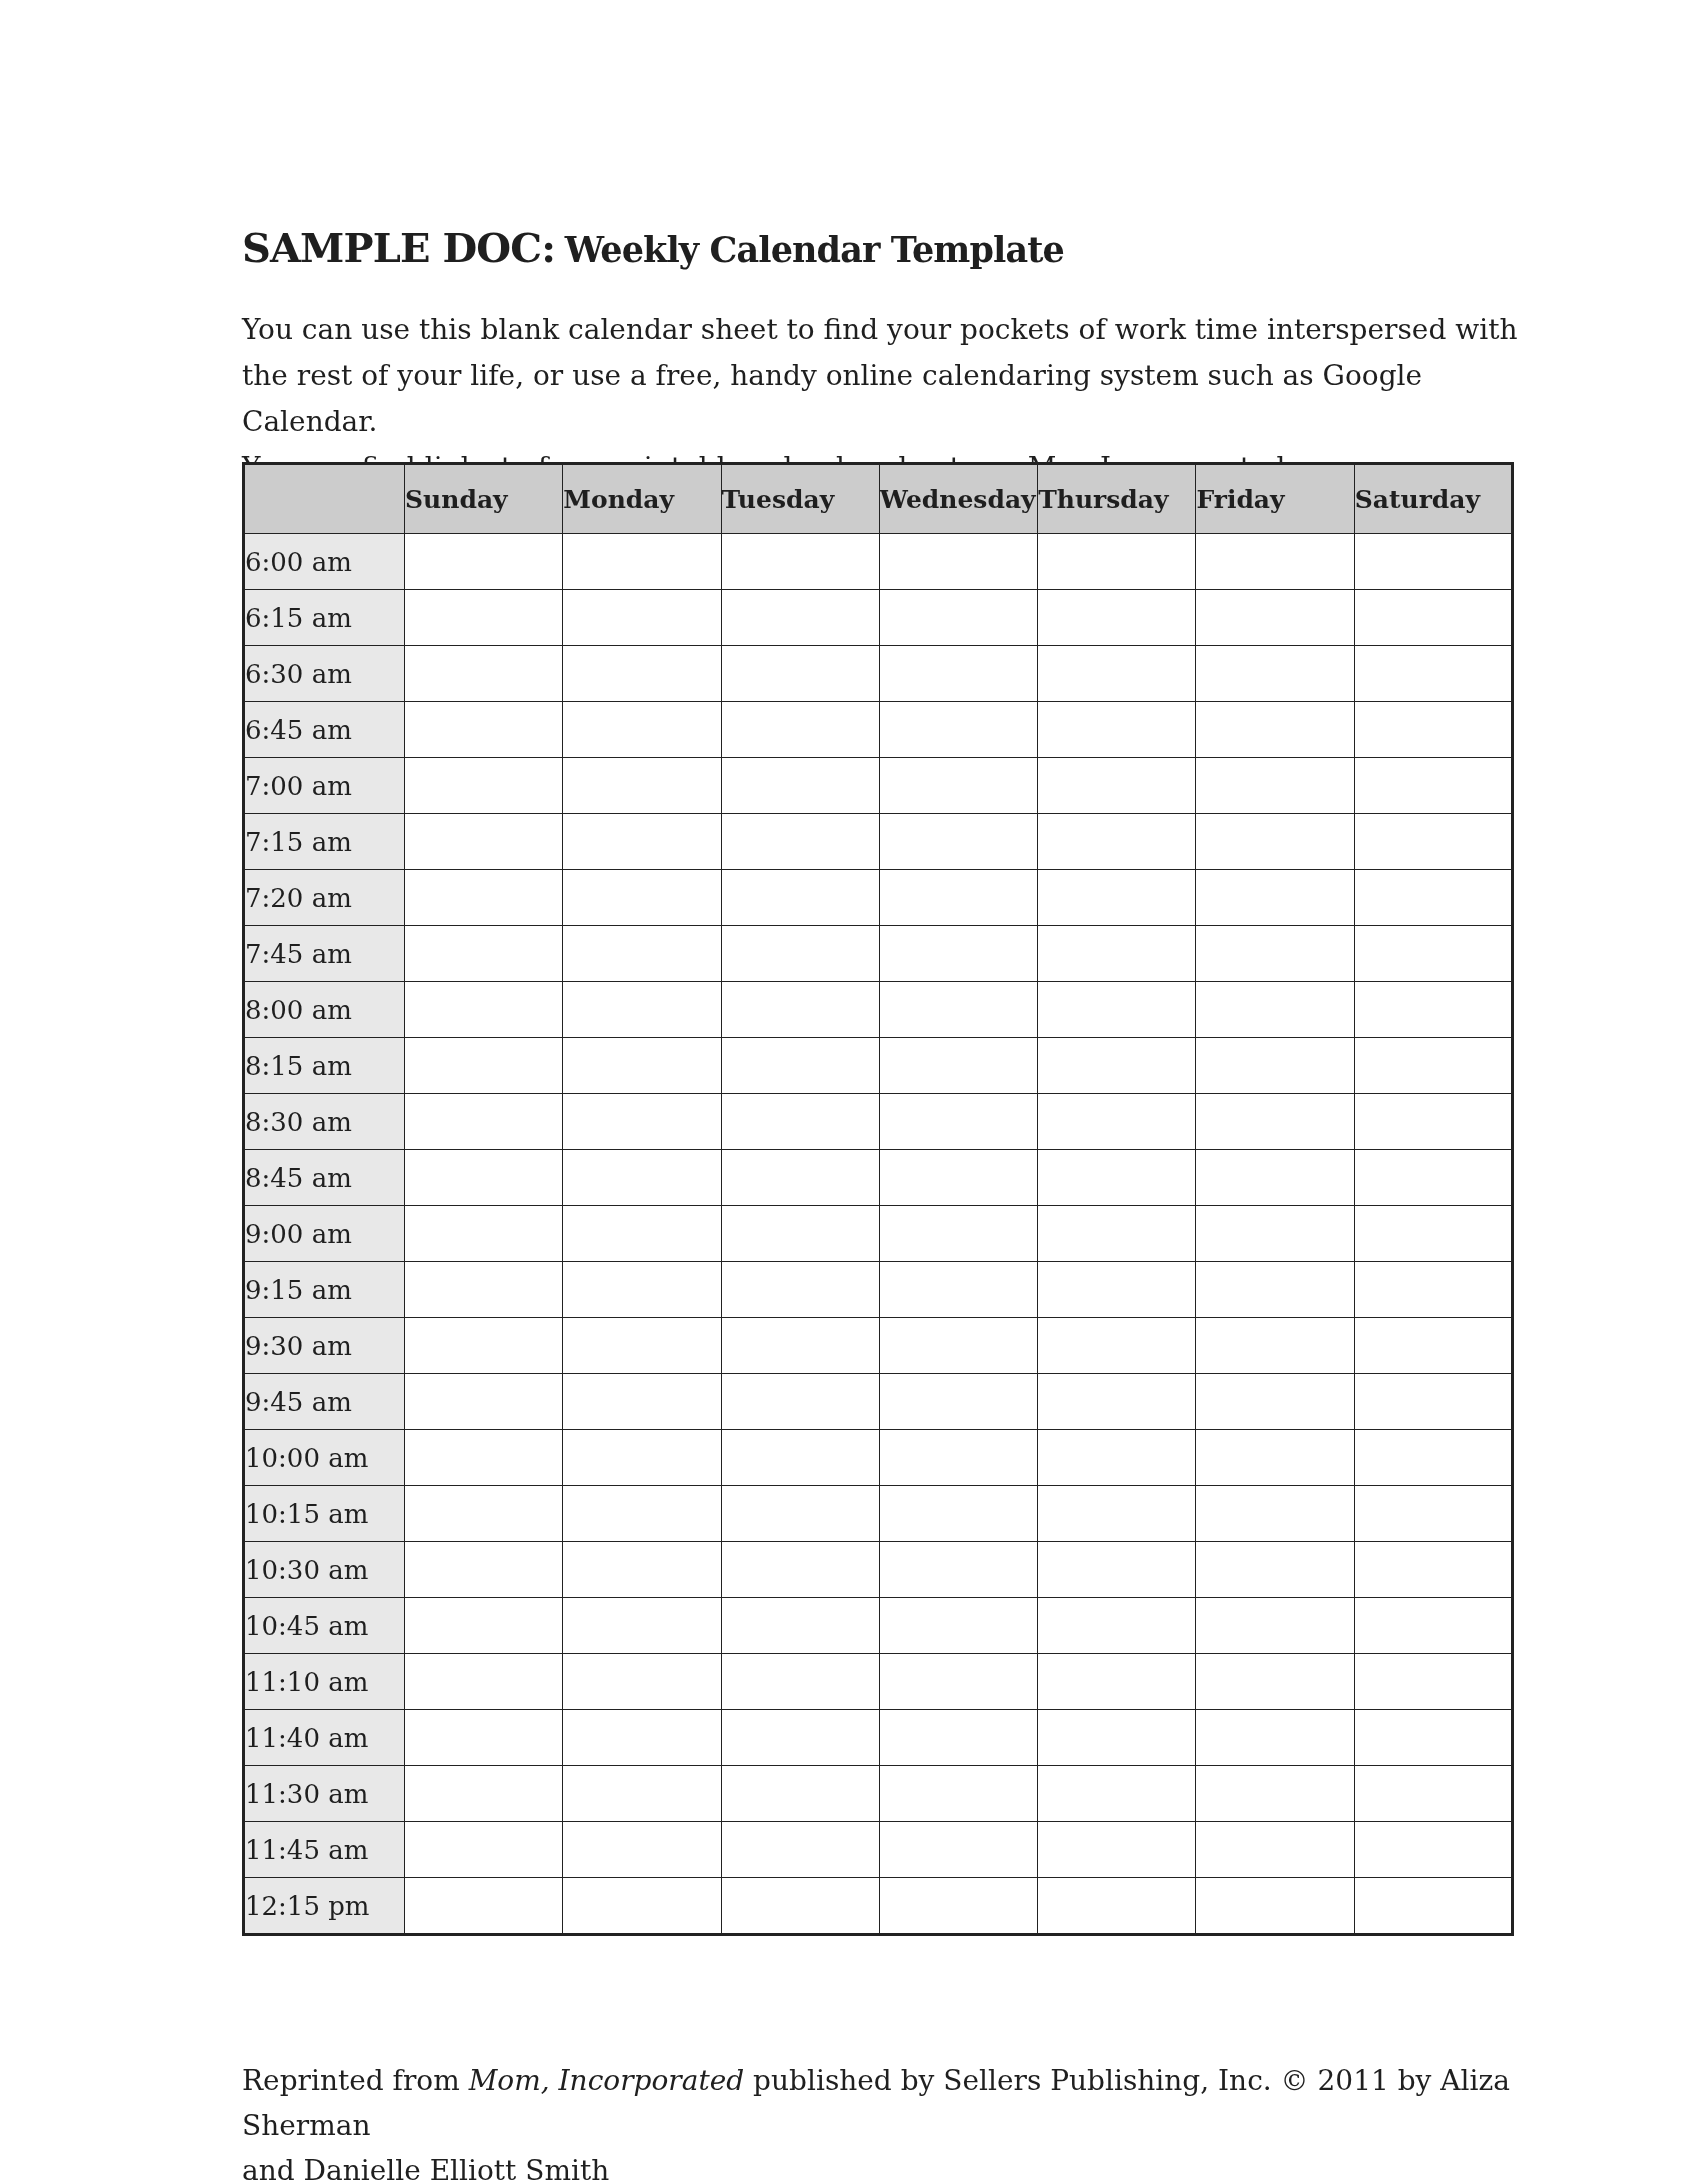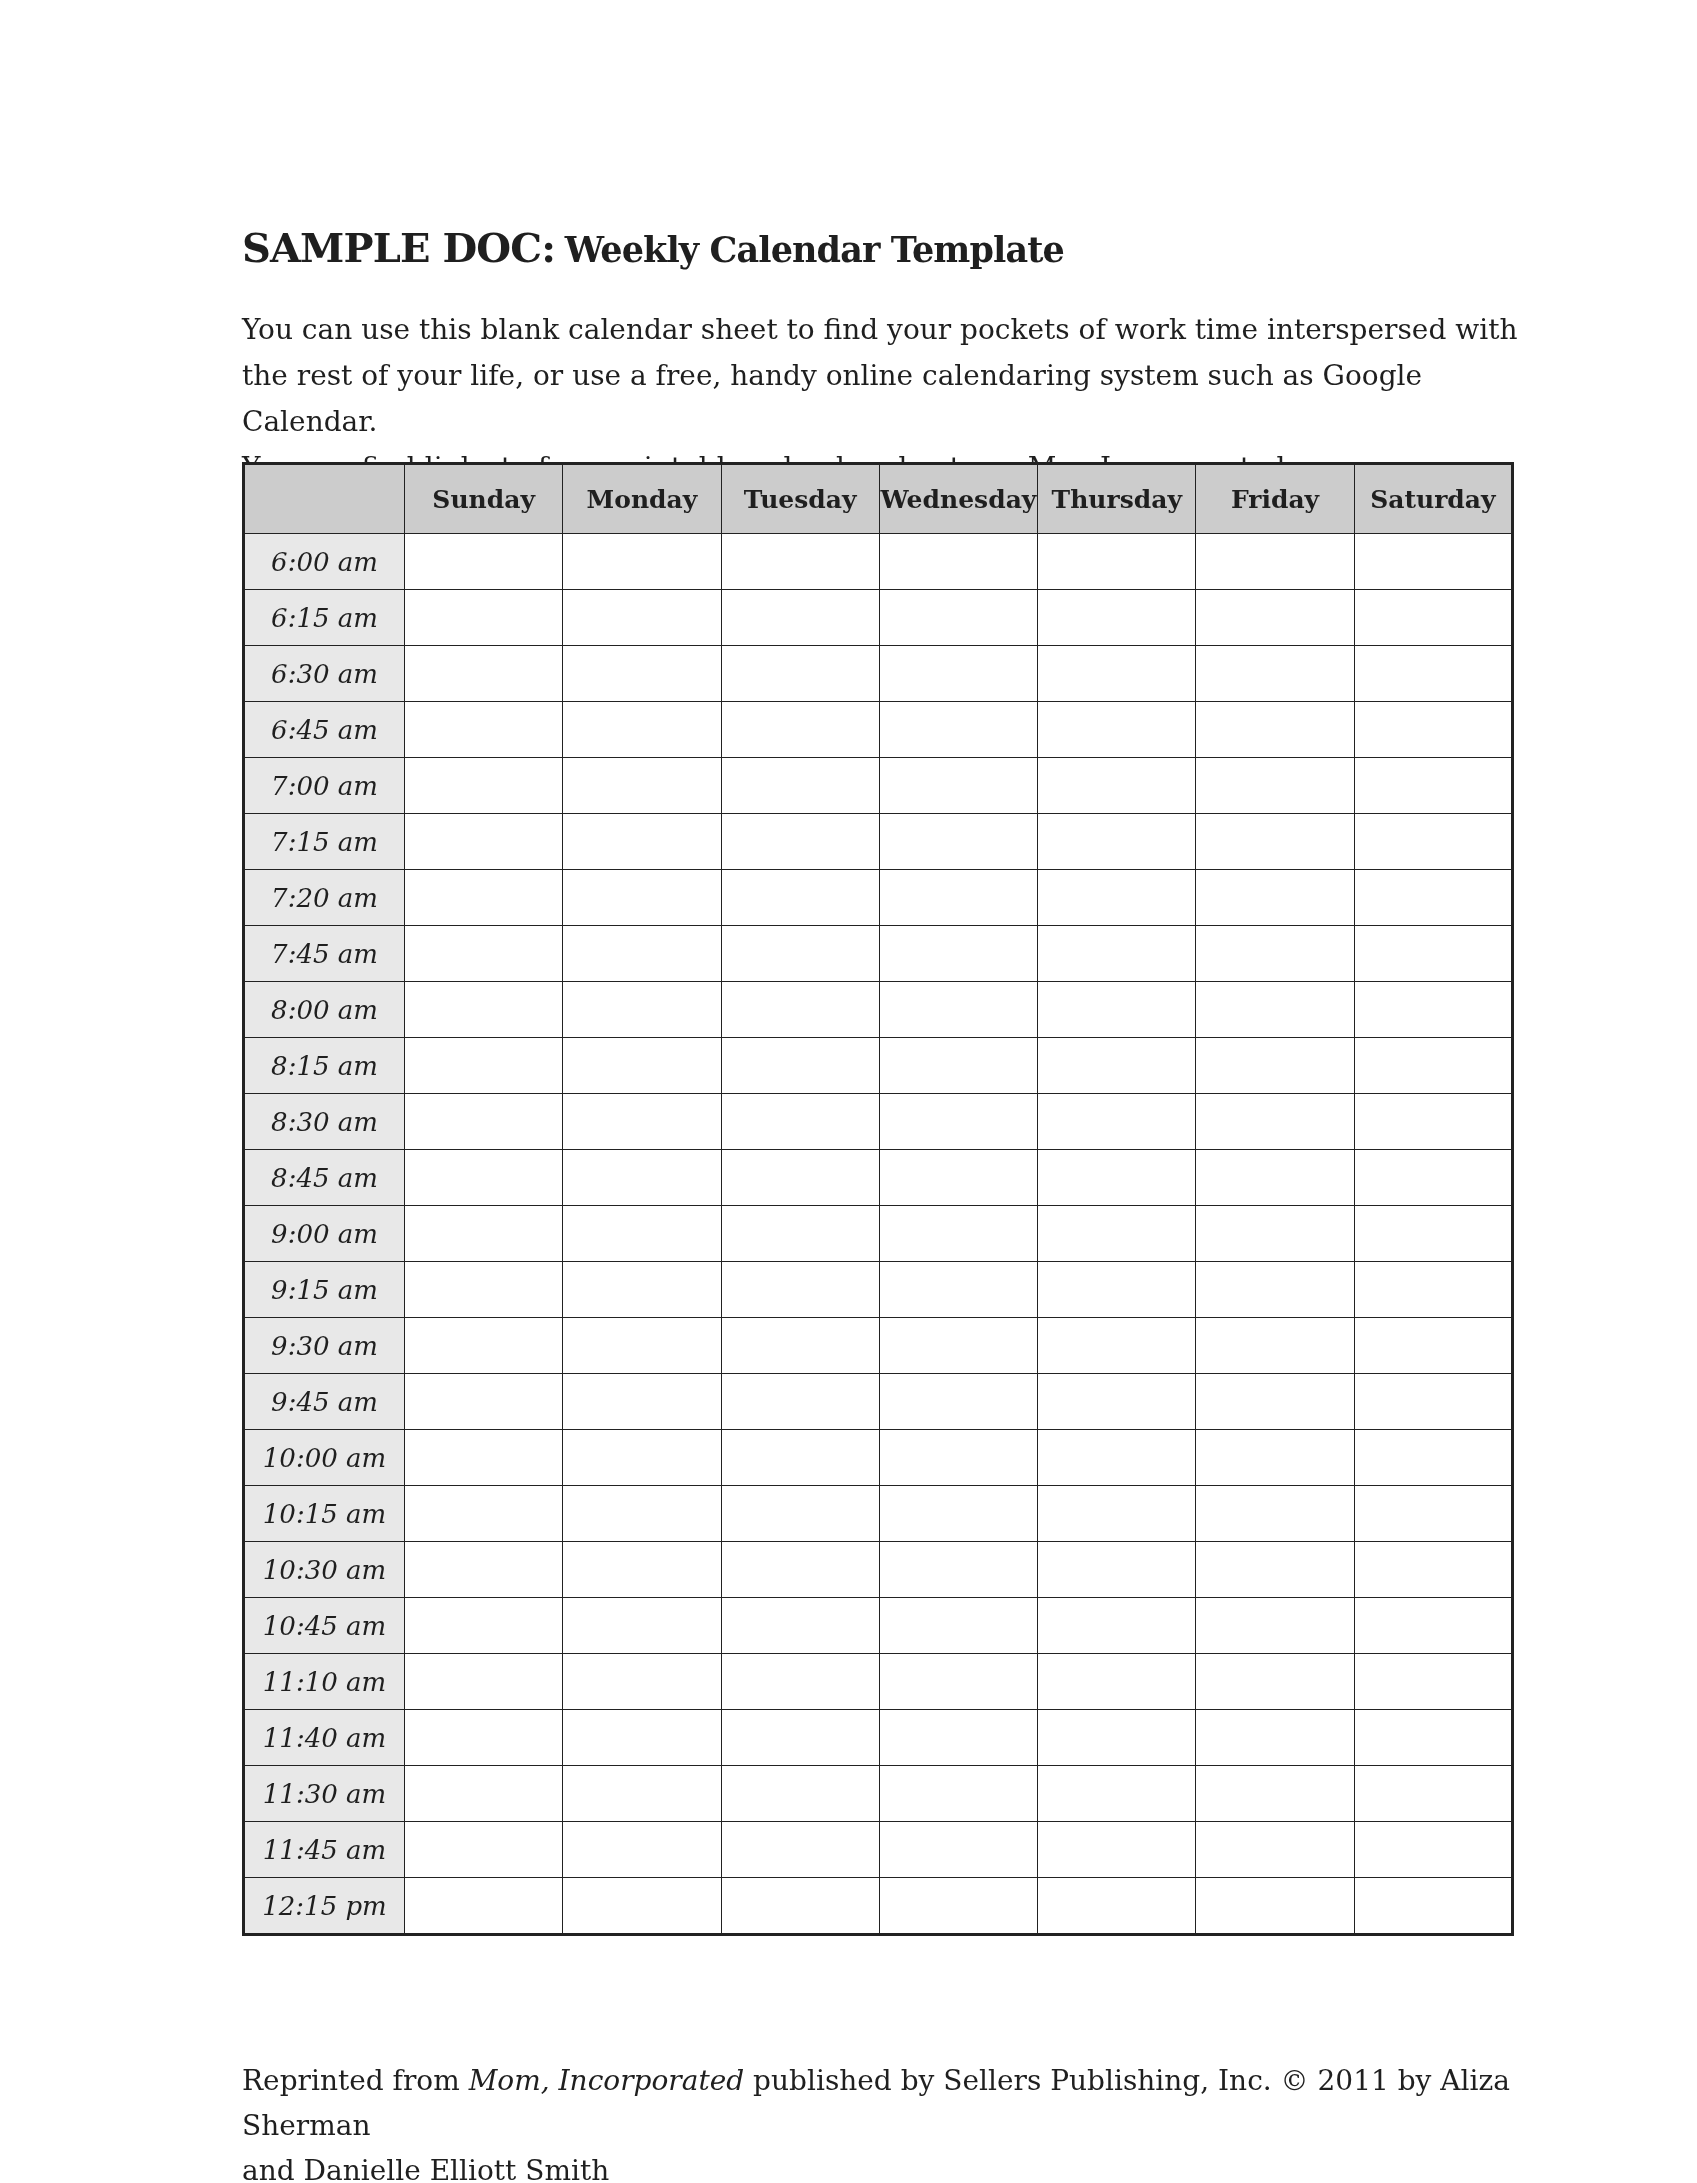--- a/index.html
+++ b/index.html
@@ -54,31 +54,29 @@
     border: 1.7px solid var(--border, #222222);
     padding: 0;
     overflow: hidden;
   }
   th.corner-th,
   th.day-th {
     background: var(--header-bg, #cccccc);
     height: 68px;
     font-size: 25px;
     font-weight: bold;
-    text-align: center;
+    text-align: left;
     vertical-align: middle;
   }
   td.time-td {
     background: var(--time-bg, #e8e8e8);
     height: 55px;
     font-size: 26px;
     font-weight: normal;
-    text-align: center;
     vertical-align: middle;
-    font-style: italic;
   }
   td.slot-td {
     background: #ffffff;
   }
   .footer {
     position: absolute;
     left: 242px;
     top: 2058px;
     width: 1293px;
     font-size: 28px;

